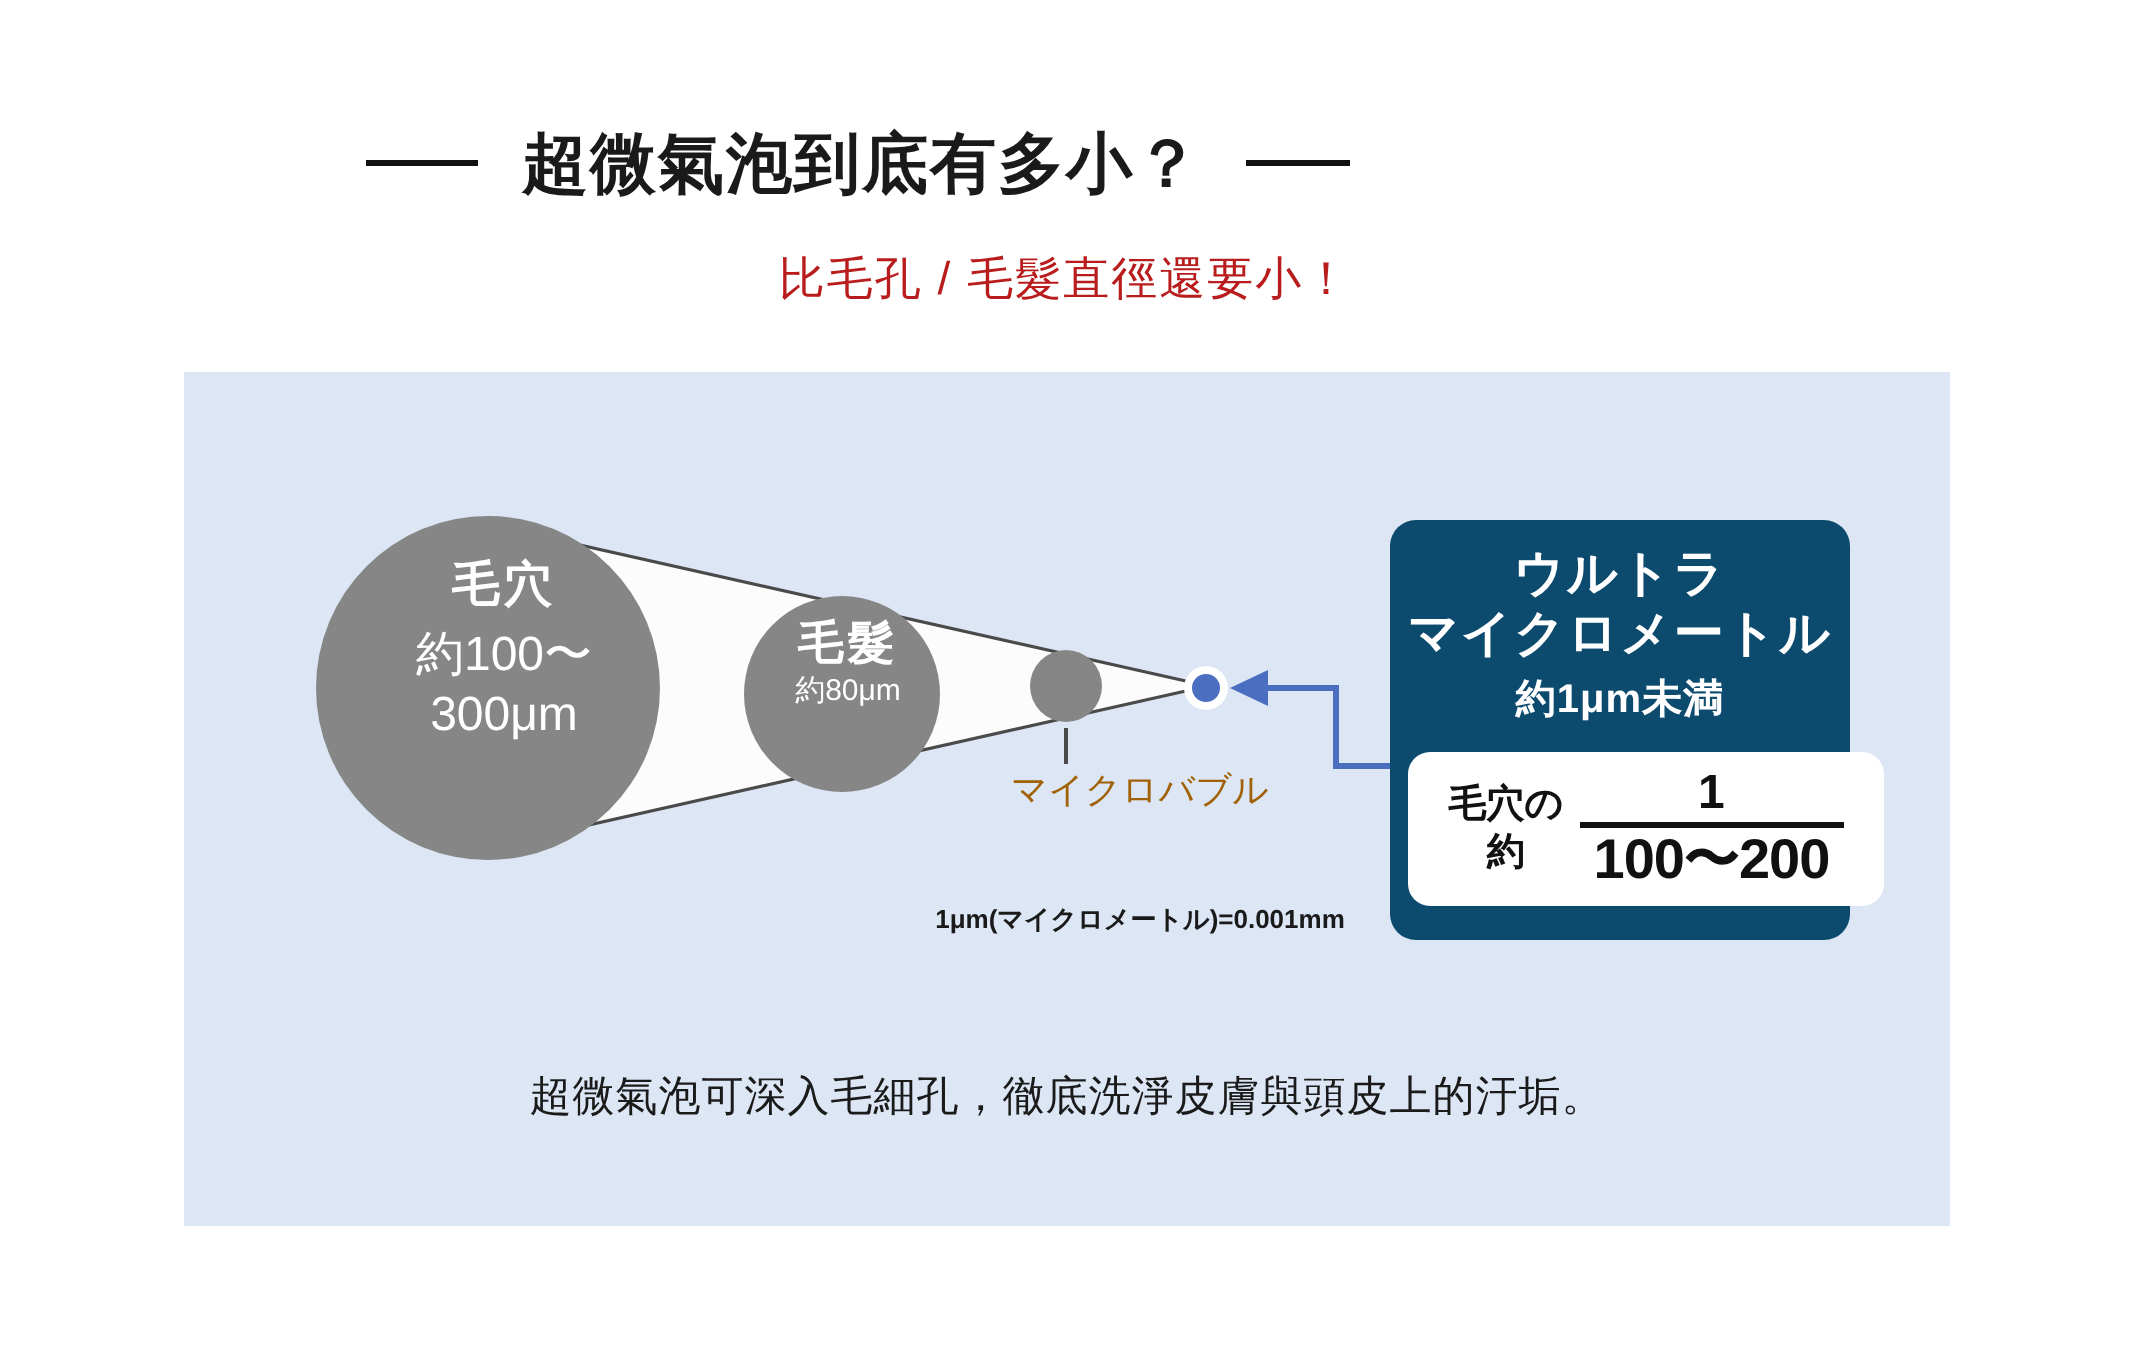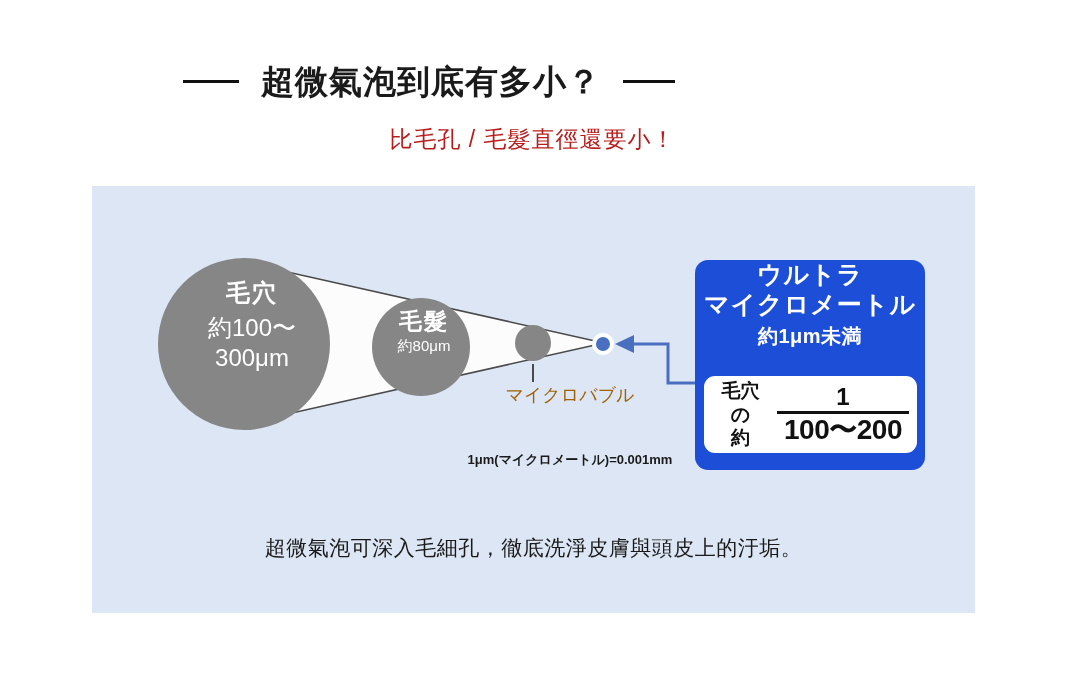--- a/index.html
+++ b/index.html
@@ -136,23 +136,24 @@
     letter-spacing: 0px;
   }
 
   
   .callout {
     position: absolute;
     left: 603px;
     top: 74px;
     width: 230px;
     height: 210px;
-    background: #1d4ed8;
+    background: #0c4a6e;
     border-radius: 13px;
     box-sizing: border-box;
+    padding-top: 13px;
   }
   .callout-title {
     text-align: center;
     color: #ffffff;
     font-size: 25px;
     font-weight: bold;
     line-height: 1.18;
     letter-spacing: 1px;
   }
   .callout-sub {
@@ -160,21 +161,21 @@
     color: #ffffff;
     font-size: 20px;
     font-weight: bold;
     margin-top: 4px;
     letter-spacing: 0.5px;
   }
   .ratio-box {
     position: absolute;
     left: 9px;
     top: 116px;
-    width: 213px;
+    width: 238px;
     height: 77px;
     background: #ffffff;
     border-radius: 11px;
     display: flex;
     align-items: center;
     justify-content: center;
     gap: 8px;
     box-sizing: border-box;
     padding: 0 8px;
   }

